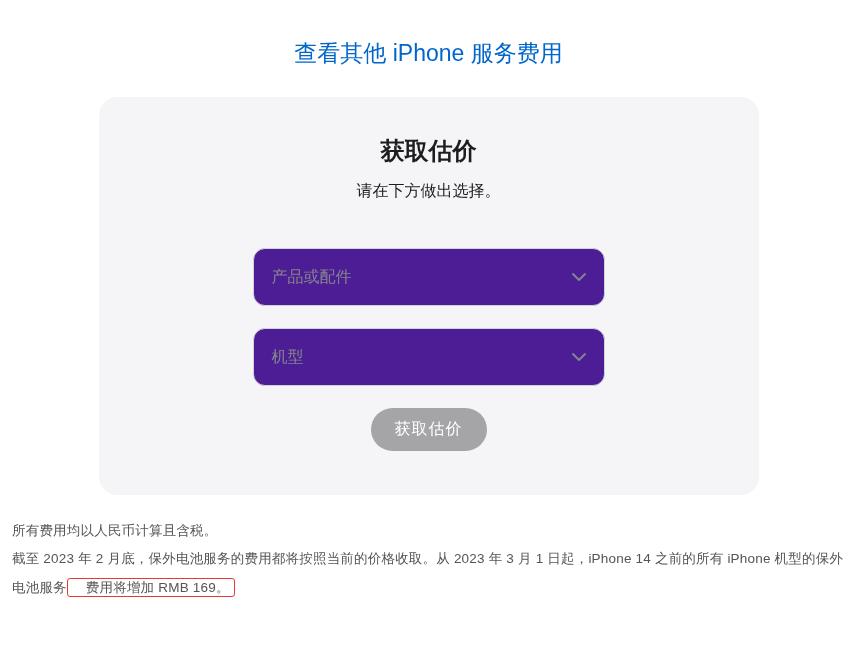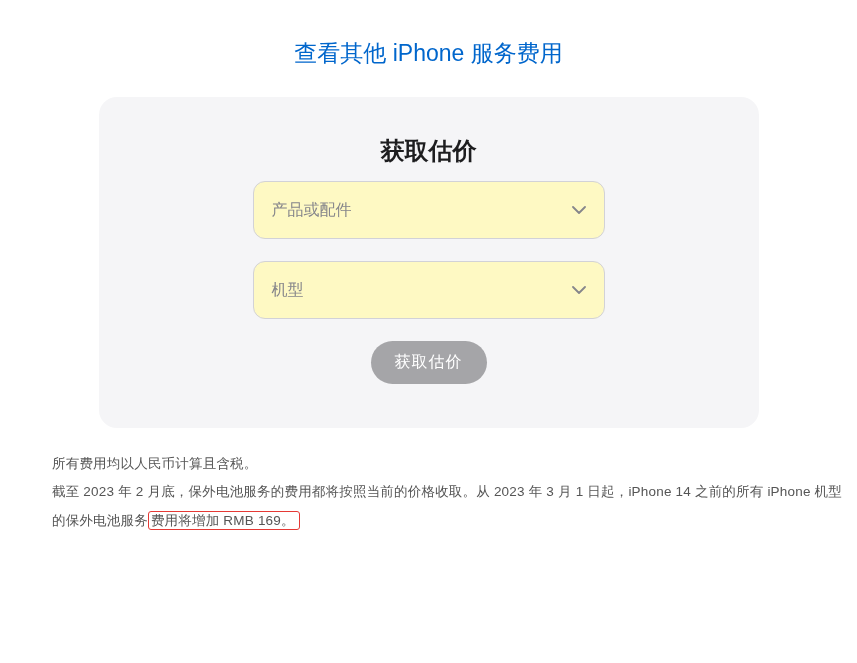--- a/index.html
+++ b/index.html
@@ -46,21 +46,21 @@
       margin-bottom: 46px;
     }
     .select-wrapper {
       width: 352px;
       margin: 0 auto 22px auto;
       position: relative;
     }
     .select-box {
       width: 100%;
       height: 58px;
-      background: #fef9c3;
+      background: #4c1d95;
       border: 1px solid #d2d2d7;
       border-radius: 12px;
       padding: 0 44px 0 18px;
       font-size: 16px;
       color: #86868b;
       display: flex;
       align-items: center;
       cursor: pointer;
       position: relative;
     }
@@ -95,44 +95,44 @@
       color: #fff;
       border: none;
       border-radius: 22px;
       padding: 11px 24px;
       font-size: 16px;
       font-weight: 400;
       letter-spacing: 1px;
     }
     .footer {
       padding: 22px 12px 0 12px;
-      margin-left: 40px;
     }
     .footer-text {
       font-size: 13.5px;
       color: #555;
       line-height: 2.1;
       letter-spacing: 0.2px;
     }
     .highlight-box {
       display: inline;
       border: 1.5px solid #e53935;
       border-radius: 3px;
-      padding: 1px 4px 1px 2px;
+      padding: 1px 4px 1px 18px;
     }
   </style>
 </head>
 <body>
 
 <div class="top-link">
   <a href="#">查看其他 iPhone 服务费用</a>
 </div>
 
 <div class="card">
   <h2 class="card-title">获取估价</h2>
+  <p class="card-subtitle">请在下方做出选择。</p>
 
   <div class="select-wrapper">
     <div class="select-box">
       <span>产品或配件</span>
       <svg class="chevron" viewBox="0 0 14 8">
         <path d="M1 1 L7 7 L13 1" stroke="#86868b" stroke-width="1.8" fill="none" stroke-linecap="round" stroke-linejoin="round"></path>
       </svg>
     </div>
   </div>
 

